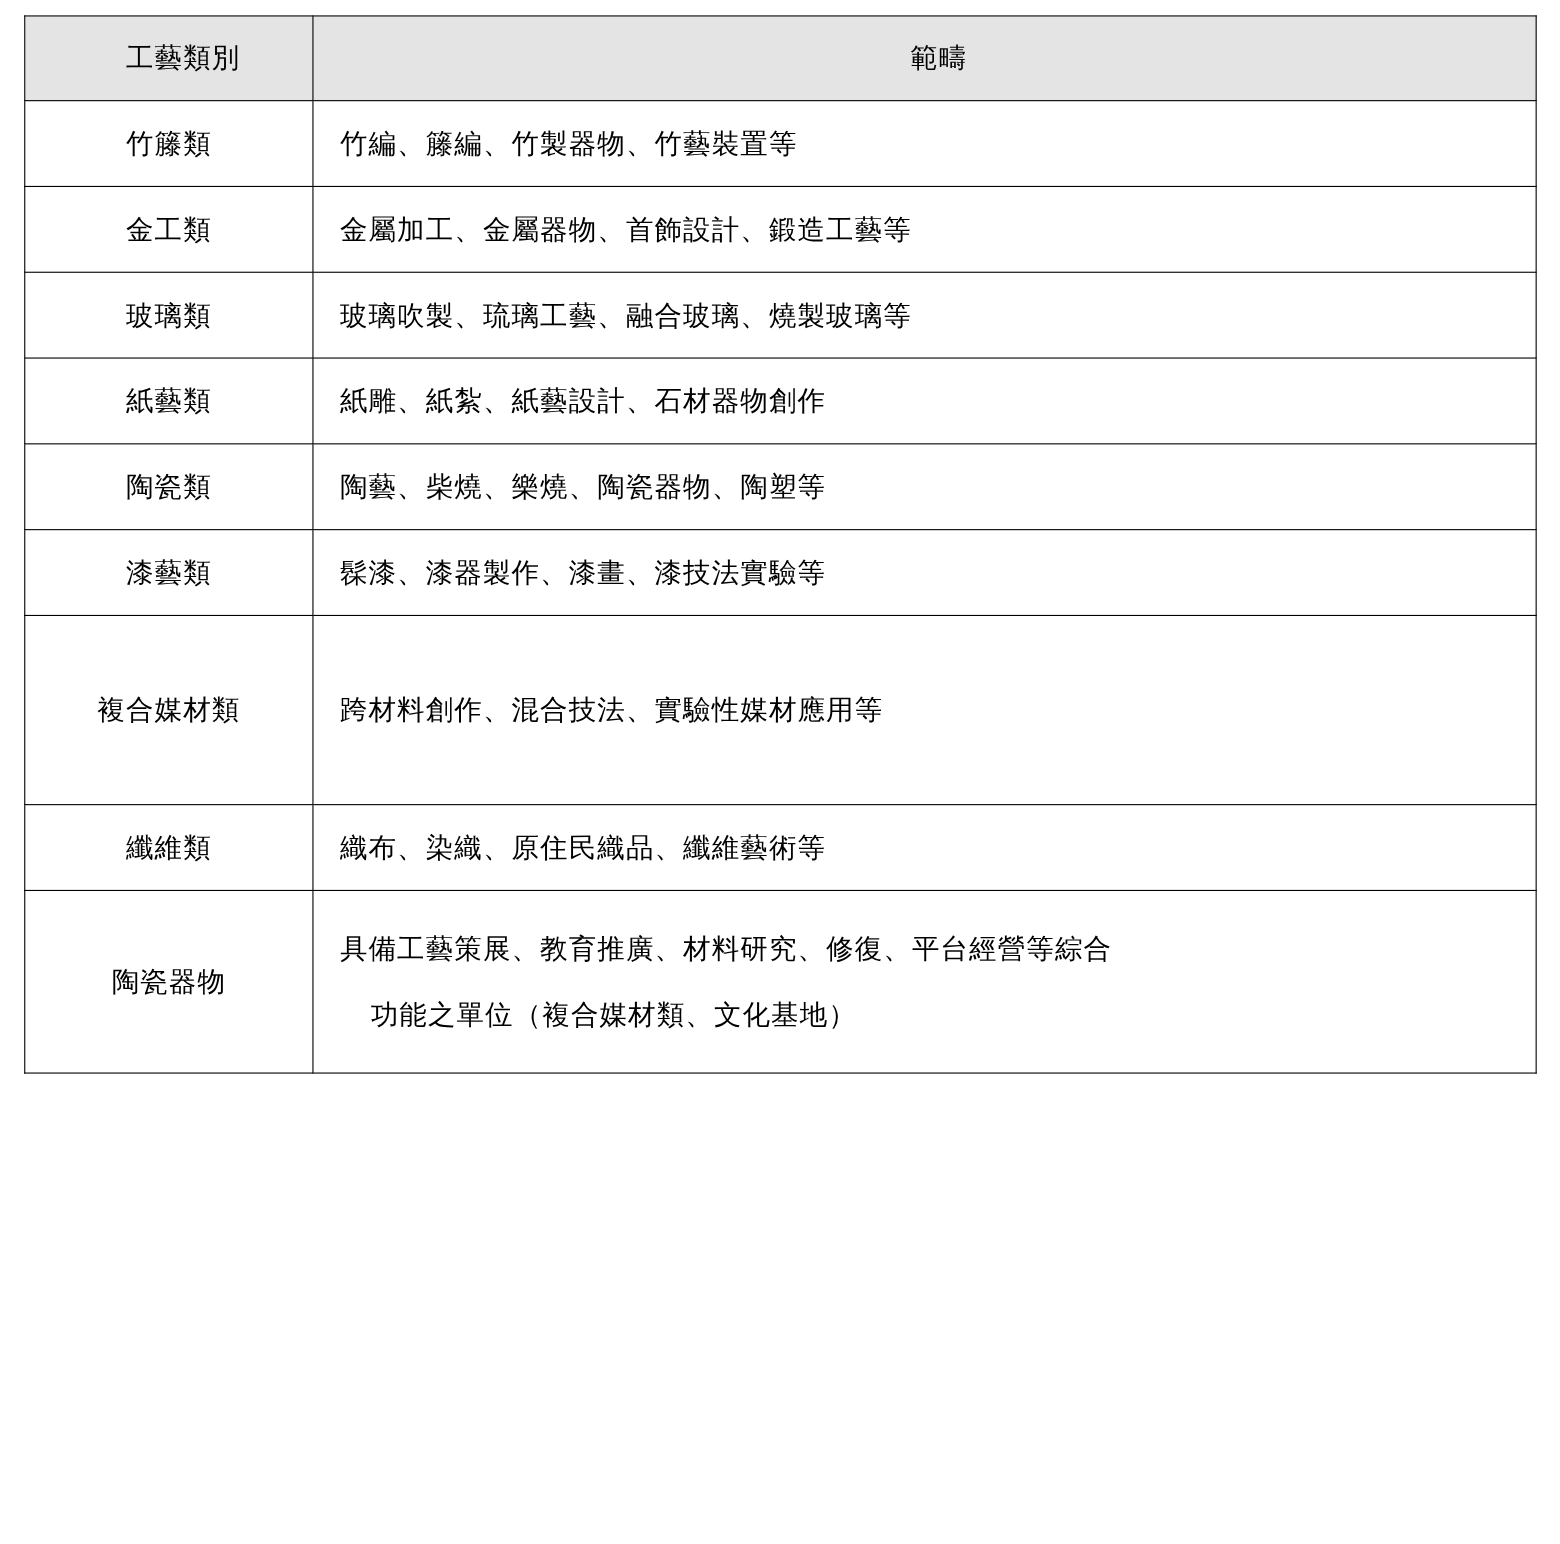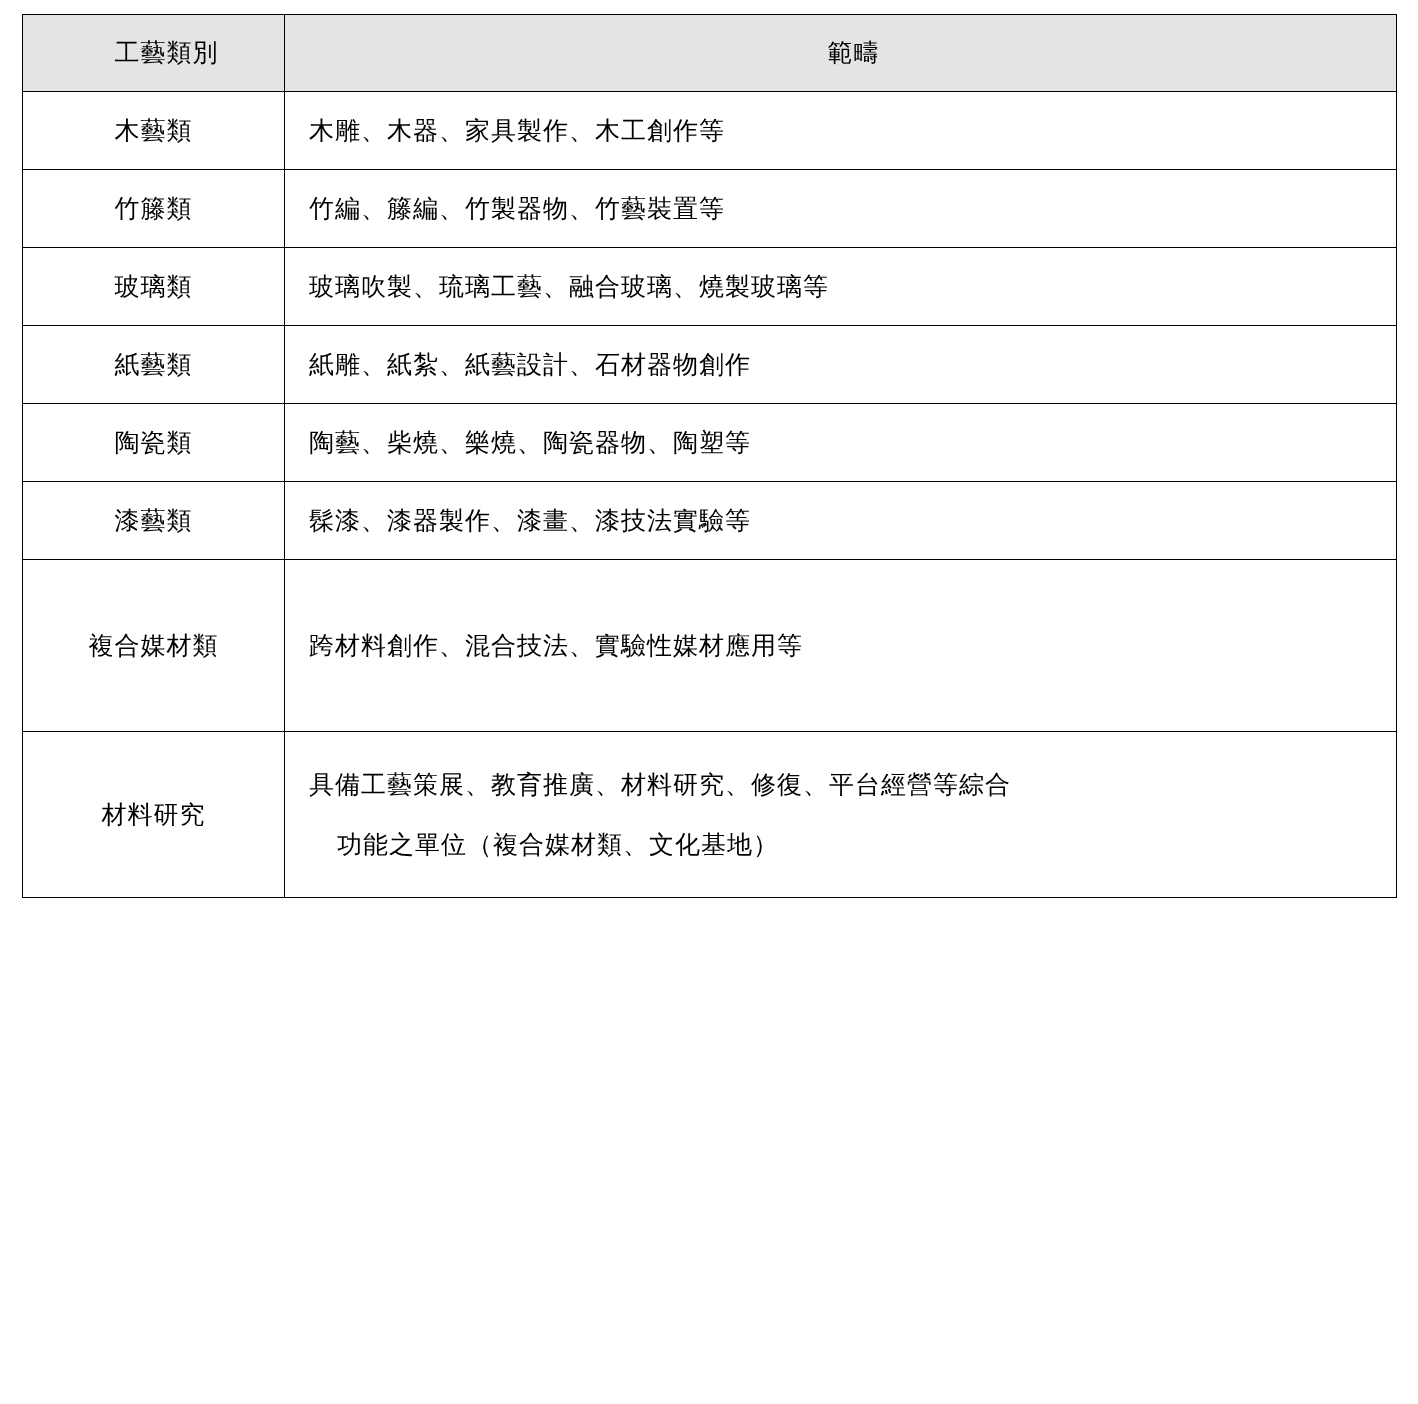--- a/index.html
+++ b/index.html
@@ -76,26 +76,26 @@
       <col class="col-scope">
     </colgroup>
     <thead>
       <tr>
         <th>工藝類別</th>
         <th>範疇</th>
       </tr>
     </thead>
     <tbody>
       <tr>
-        <td class="cat">木藝類</td>
-        <td class="scope">木雕、木器、家具製作、木工創作等</td>
+        <td class="cat">竹籐類</td>
+        <td class="scope">竹編、籐編、竹製器物、竹藝裝置等</td>
       </tr>
       <tr>
-        <td class="cat">竹籐類</td>
-        <td class="scope">竹編、籐編、竹製器物、竹藝裝置等</td>
+        <td class="cat">金工類</td>
+        <td class="scope">金屬加工、金屬器物、首飾設計、鍛造工藝等</td>
       </tr>
       <tr>
         <td class="cat">玻璃類</td>
         <td class="scope">玻璃吹製、琉璃工藝、融合玻璃、燒製玻璃等</td>
       </tr>
       <tr>
         <td class="cat">紙藝類</td>
         <td class="scope">紙雕、紙紮、紙藝設計、石材器物創作</td>
       </tr>
       <tr>
@@ -103,22 +103,26 @@
         <td class="scope">陶藝、柴燒、樂燒、陶瓷器物、陶塑等</td>
       </tr>
       <tr>
         <td class="cat">漆藝類</td>
         <td class="scope">髹漆、漆器製作、漆畫、漆技法實驗等</td>
       </tr>
       <tr class="tall-row">
         <td class="cat">複合媒材類</td>
         <td class="scope">跨材料創作、混合技法、實驗性媒材應用等</td>
       </tr>
+      <tr>
+        <td class="cat">纖維類</td>
+        <td class="scope">織布、染織、原住民織品、纖維藝術等</td>
+      </tr>
       <tr class="two-line-row">
-        <td class="cat">材料研究</td>
+        <td class="cat">陶瓷器物</td>
         <td class="scope">
           <span class="scope-line">具備工藝策展、教育推廣、材料研究、修復、平台經營等綜合</span>
           <span class="scope-line indent">功能之單位（複合媒材類、文化基地）</span>
         </td>
       </tr>
     </tbody>
   </table>
 </div>
 
 </body></html>

